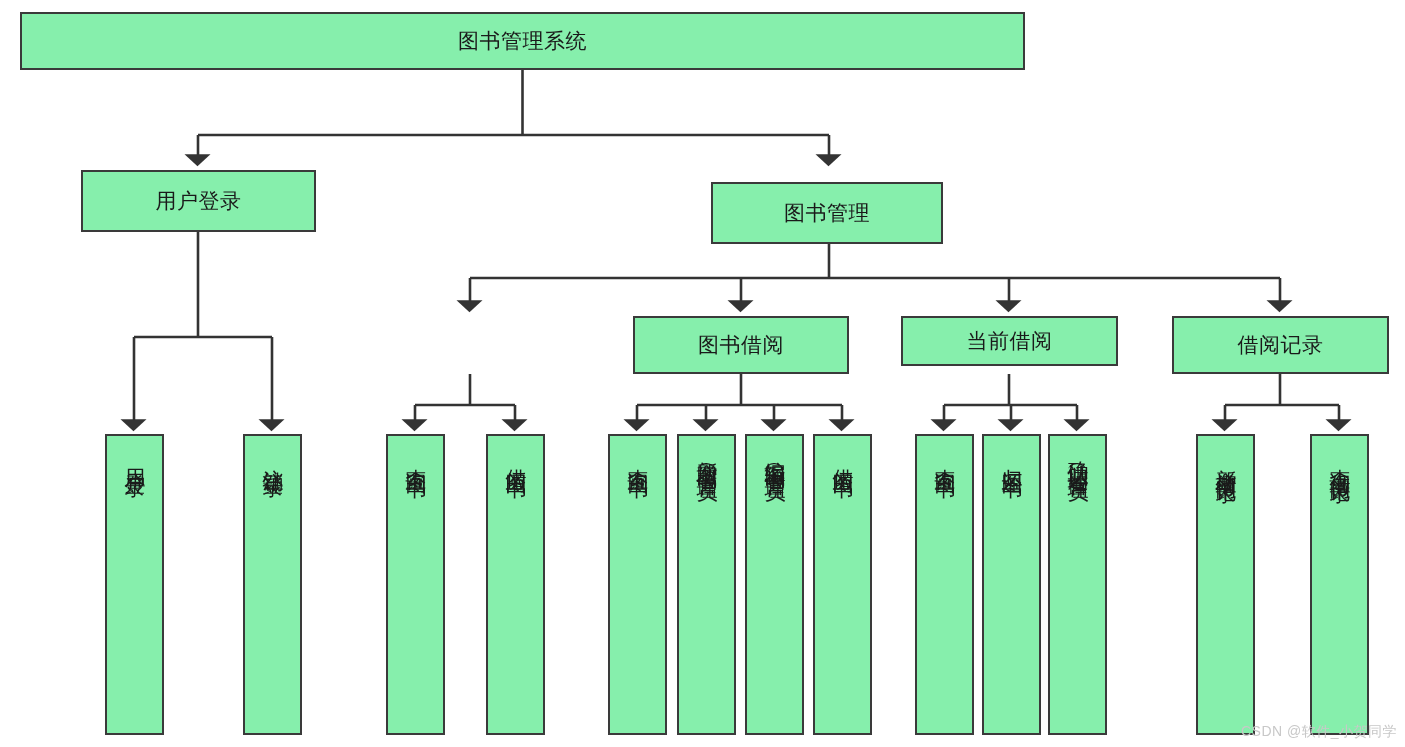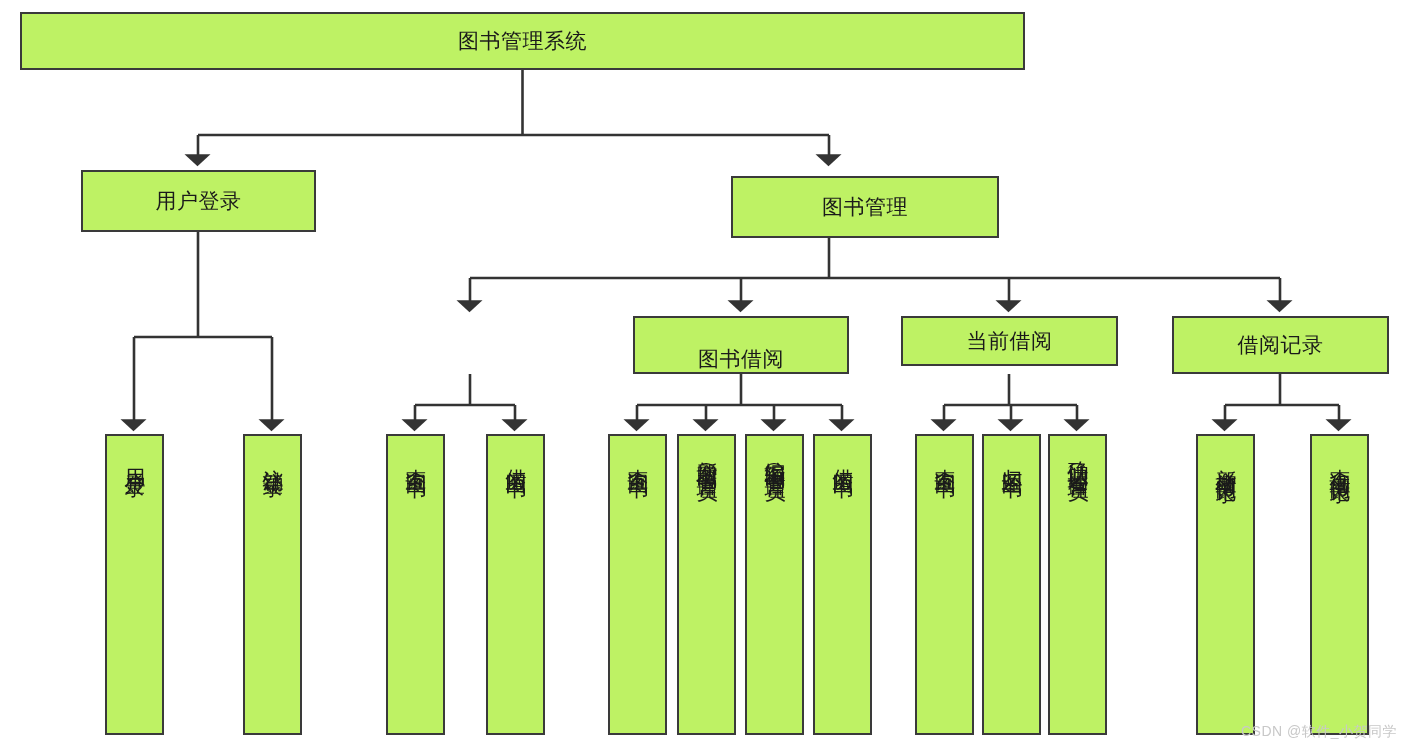--- a/index.html
+++ b/index.html
@@ -22,21 +22,21 @@
     left: 0;
     top: 0;
     width: 1405px;
     height: 747px;
     pointer-events: none;
   }
   .node {
     position: absolute;
     box-sizing: border-box;
     border: 2.5px solid #3a3a3a;
-    background: #bef264;
+    background: #86efac;
     color: #1a1a1a;
     display: flex;
     align-items: center;
     justify-content: center;
     text-align: center;
     z-index: 2;
   }
   .node .label {
     display: block;
     line-height: 1.18;
@@ -122,25 +122,25 @@
     </g>
   </svg>
 
   <div class="node horiz" style="left:20px; top:12px; width:1005px; height:58px;">
     <span class="label">图书管理系统</span>
   </div>
 
   <div class="node horiz" style="left:81px; top:170px; width:235px; height:62px;">
     <span class="label">用户登录</span>
   </div>
-  <div class="node horiz" style="left:711px; top:176px; width:268px; height:62px;margin-left:20px;">
+  <div class="node horiz" style="left:711px; top:182px; width:232px; height:62px;">
     <span class="label">图书管理</span>
   </div>
 
-  <div class="node horiz" style="left:633px; top:316px; width:216px; height:58px;align-items:flex-end;">
+  <div class="node horiz" style="left:633px; top:316px; width:216px; height:58px;">
     <span class="label">图书借阅</span>
   </div>
   <div class="node horiz" style="left:901px; top:316px; width:217px; height:50px;">
     <span class="label">当前借阅</span>
   </div>
   <div class="node horiz" style="left:1172px; top:316px; width:217px; height:58px;">
     <span class="label">借阅记录</span>
   </div>
 
   <div class="node vert" style="left:105px; top:434px; width:59px; height:301px;">

